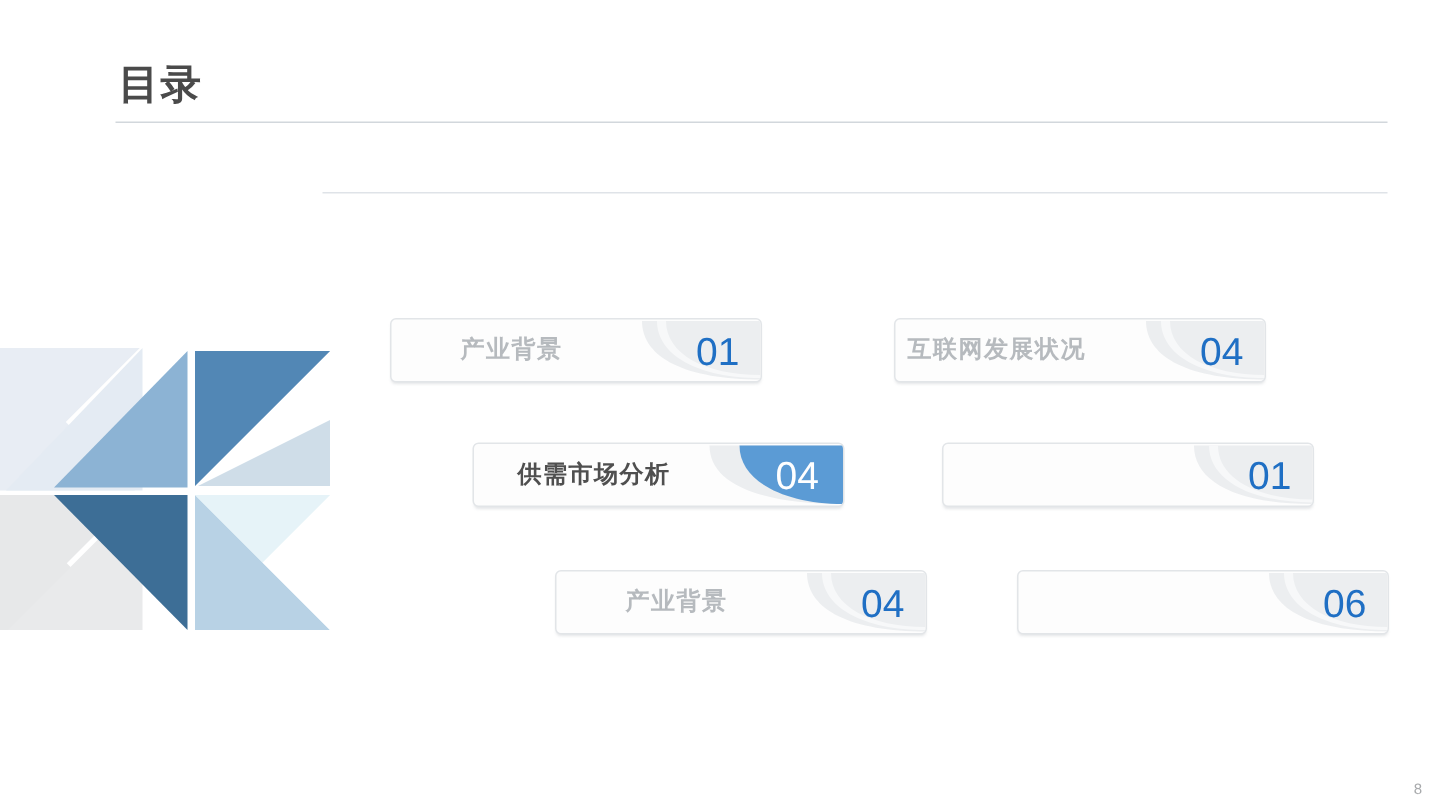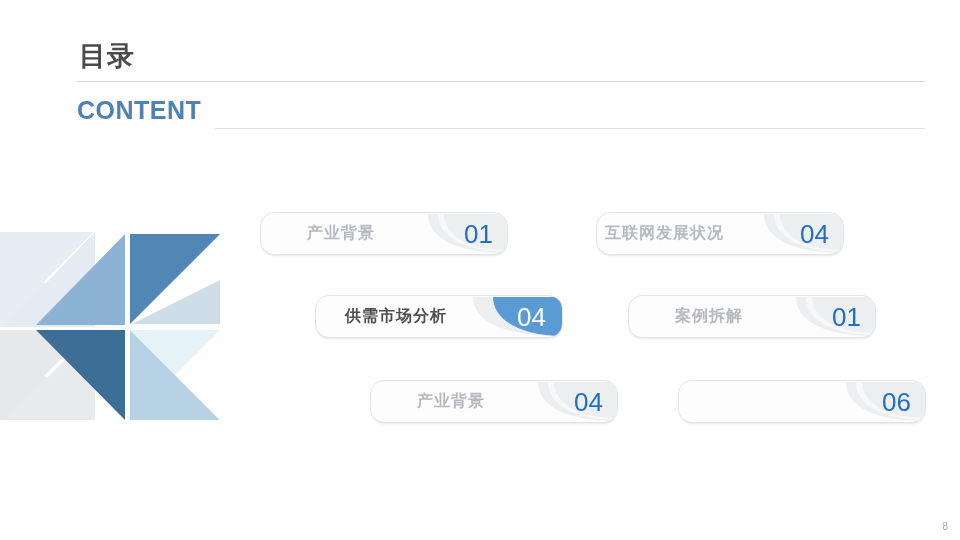--- a/index.html
+++ b/index.html
@@ -90,21 +90,21 @@
     width: 960px;
     height: 540px;
   }
 
   .toc-card {
     position: absolute;
     width: 248px;
     height: 43px;
     background: #fdfdfd;
     border: 1px solid #e2e5e8;
-    border-radius: 14px;
+    border-radius: 4px;
     box-shadow: 0 2px 2px -1px rgba(120,130,140,0.20);
     overflow: hidden;
     box-sizing: border-box;
   }
   
   .toc-card.pos-1 { left: 260px; top: 212px; }
   .toc-card.pos-2 { left: 315px; top: 295px; padding-left: 32px; }
   .toc-card.pos-3 { left: 370px; top: 380px; }
   .toc-card.pos-4 { left: 596px; top: 212px; }
   .toc-card.pos-5 { left: 628px; top: 295px; }
@@ -173,21 +173,20 @@
   }
 </style>
 </head>
 <body>
 
 <div id="slide">
 
   <div id="header-block">
     <div id="title-cn">目录</div>
     <div id="rule-top"></div>
-    <div id="title-en">CONTENT</div>
     <div id="rule-bottom"></div>
   </div>
 
   <div id="deco-pattern">
     <svg width="220" height="188" viewBox="0 0 220 188" xmlns="http://www.w3.org/2000/svg">
 
       <polygon points="0,0 93,0 0,93" fill="#e8edf4"></polygon>
       <polygon points="0,96 96,0 96,93 0,93" fill="#e4ebf3" opacity="0"></polygon>
       <polygon points="0,95 0,6 90,95" fill="#e8edf4"></polygon>
       <polygon points="95,0 95,95 4,95" fill="#e4ebf3"></polygon>
@@ -262,21 +261,20 @@
       <span class="card-number">04</span>
     </div>
 
     <div class="toc-card pos-5">
       <span class="card-swoosh">
         <svg width="115" height="41" viewBox="0 0 115 41" xmlns="http://www.w3.org/2000/svg">
           <path d="M36 1 C 36 26, 66 40, 115 40 L 115 1 Z" fill="#eceef0"></path>
           <path d="M46 1 C 46 24, 74 39, 115 39 L 115 37 C 78 37, 52 23, 52 1 Z" fill="#f7f8f9"></path>
         </svg>
       </span>
-      <span class="card-label">案例拆解</span>
       <span class="card-number">01</span>
     </div>
 
     <div class="toc-card pos-6">
       <span class="card-swoosh">
         <svg width="115" height="41" viewBox="0 0 115 41" xmlns="http://www.w3.org/2000/svg">
           <path d="M36 1 C 36 26, 66 40, 115 40 L 115 1 Z" fill="#eceef0"></path>
           <path d="M46 1 C 46 24, 74 39, 115 39 L 115 37 C 78 37, 52 23, 52 1 Z" fill="#f7f8f9"></path>
         </svg>
       </span>

